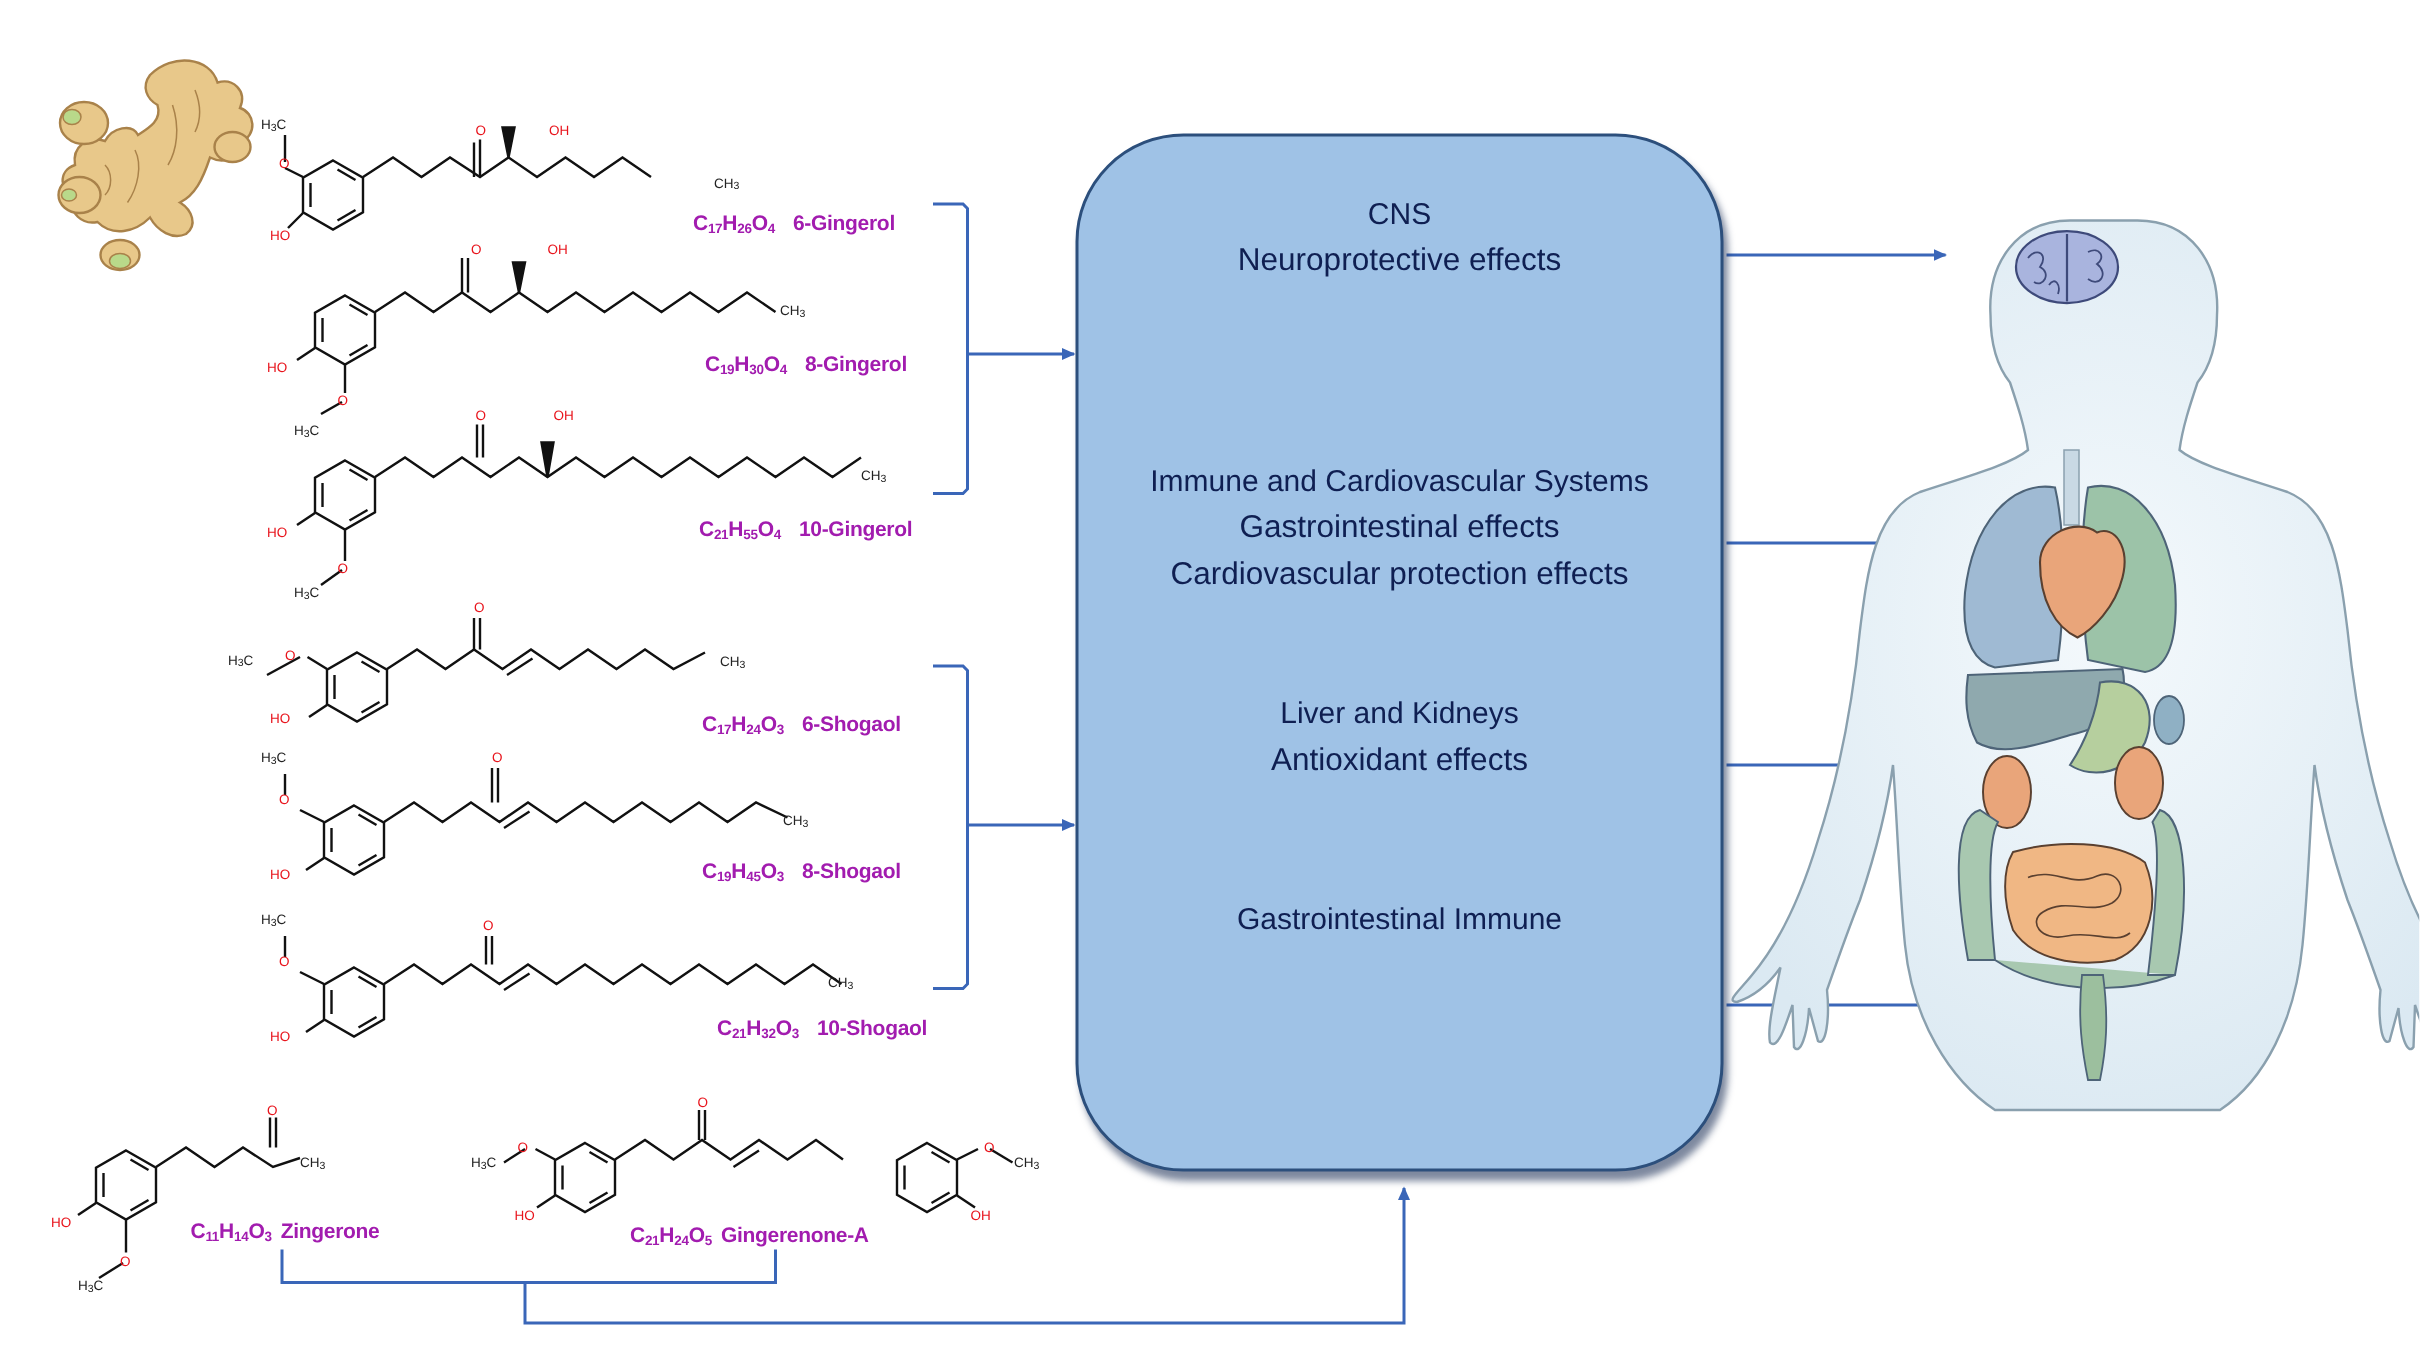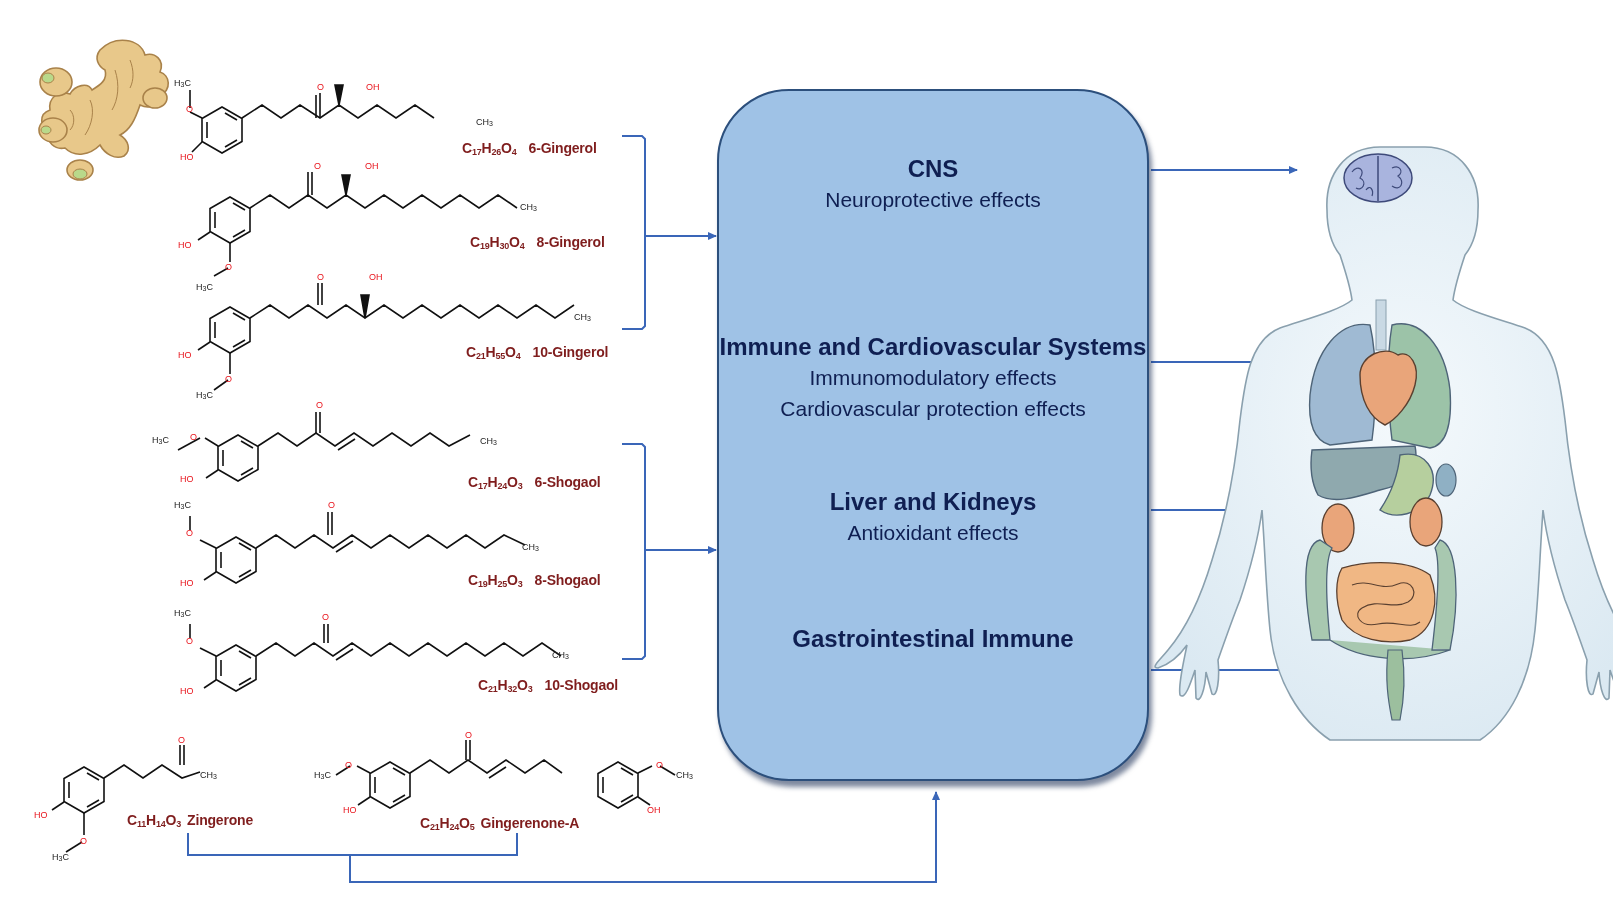--- a/index.html
+++ b/index.html
@@ -1,31 +1,31 @@
 <!DOCTYPE html>
 <html><head>
 <meta charset="utf-8">
 <style>
   html, body { margin: 0; padding: 0; background: #ffffff; }
   body { width: 1613px; height: 901px; position: relative; overflow: hidden;
          font-family: "Liberation Sans", "DejaVu Sans", sans-serif; }
   #canvas { position: absolute; left: 0; top: 0; width: 1613px; height: 901px; }
   svg.layer { position: absolute; left: 0; top: 0; }
-  .formula { position: absolute; color: #7f1d1d; font-weight: bold; font-size: 14px;
+  .formula { position: absolute; color: #a21caf; font-weight: bold; font-size: 14px;
              font-family: "Liberation Sans", sans-serif; white-space: nowrap; letter-spacing: -0.2px; }
   .formula sub { font-size: 9px; vertical-align: -2px; }
   .formula .name { margin-left: 12px; }
   .atom { position: absolute; font-size: 9px; color: #222; font-family: "Liberation Sans", sans-serif; white-space: nowrap; }
   .atom.red { color: #e8141c; }
   .atom sub { font-size: 7px; vertical-align: -1px; }
   #effects-box { position: absolute; left: 717px; top: 89px; width: 432px; height: 692px;
                  background: #9fc2e6; border: 2px solid #2c4f7c; border-radius: 72px;
                  box-shadow: 3px 6px 5px rgba(20,40,80,0.55); box-sizing: border-box; }
   .section { position: absolute; left: 0; width: 100%; text-align: center; color: #0f1f52; }
-  .section .title { font-weight: bold; font-size: 24px; line-height: 30px; margin-top: 26px; }
+  .section .title { font-weight: normal; font-size: 20px; line-height: 30px; }
   .section .line { font-size: 21px; line-height: 31px; }
 </style>
 </head>
 <body>
 
 <div id="canvas">
 
   <svg class="layer" width="180" height="170" style="left:20px;top:30px">
     <g stroke="#a9824a" stroke-width="1.6" fill="#e8c88a">
       <path d="M80 20 C95 5 120 8 125 25 C135 22 145 30 140 42 C150 45 152 60 140 65 C140 75 130 80 120 75 C115 90 110 100 100 105 C108 110 112 120 104 126 C95 130 85 124 80 115 C70 125 55 128 45 118 C35 120 25 112 30 102 C20 98 18 84 30 80 C28 68 38 60 50 64 C55 55 68 52 72 60 C80 55 88 50 85 40 C78 36 74 28 80 20 Z"></path>
@@ -209,21 +209,21 @@
   <div class="formula" style="left:470px;top:234px">
     <span>C<sub>19</sub>H<sub>30</sub>O<sub>4</sub></span><span class="name">8-Gingerol</span>
   </div>
   <div class="formula" style="left:466px;top:344px">
     <span>C<sub>21</sub>H<sub>55</sub>O<sub>4</sub></span><span class="name">10-Gingerol</span>
   </div>
   <div class="formula" style="left:468px;top:474px">
     <span>C<sub>17</sub>H<sub>24</sub>O<sub>3</sub></span><span class="name">6-Shogaol</span>
   </div>
   <div class="formula" style="left:468px;top:572px">
-    <span>C<sub>19</sub>H<sub>25</sub>O<sub>3</sub></span><span class="name">8-Shogaol</span>
+    <span>C<sub>19</sub>H<sub>45</sub>O<sub>3</sub></span><span class="name">8-Shogaol</span>
   </div>
   <div class="formula" style="left:478px;top:677px">
     <span>C<sub>21</sub>H<sub>32</sub>O<sub>3</sub></span><span class="name">10-Shogaol</span>
   </div>
   <div class="formula" style="left:127px;top:812px">
     <span>C<sub>11</sub>H<sub>14</sub>O<sub>3</sub></span><span class="name" style="margin-left:6px">Zingerone</span>
   </div>
   <div class="formula" style="left:420px;top:815px">
     <span>C<sub>21</sub>H<sub>24</sub>O<sub>5</sub></span><span class="name" style="margin-left:6px">Gingerenone-A</span>
   </div>
@@ -248,21 +248,21 @@
     </g>
   </svg>
 
   <div id="effects-box">
     <div class="section" style="top:37px">
       <div class="title">CNS</div>
       <div class="line">Neuroprotective effects</div>
     </div>
     <div class="section" style="top:215px">
       <div class="title">Immune and Cardiovascular Systems</div>
-      <div class="line">Immunomodulatory effects</div>
+      <div class="line">Gastrointestinal effects</div>
       <div class="line">Cardiovascular protection effects</div>
     </div>
     <div class="section" style="top:370px">
       <div class="title">Liver and Kidneys</div>
       <div class="line">Antioxidant effects</div>
     </div>
     <div class="section" style="top:507px">
       <div class="title">Gastrointestinal Immune</div>
     </div>
   </div>

